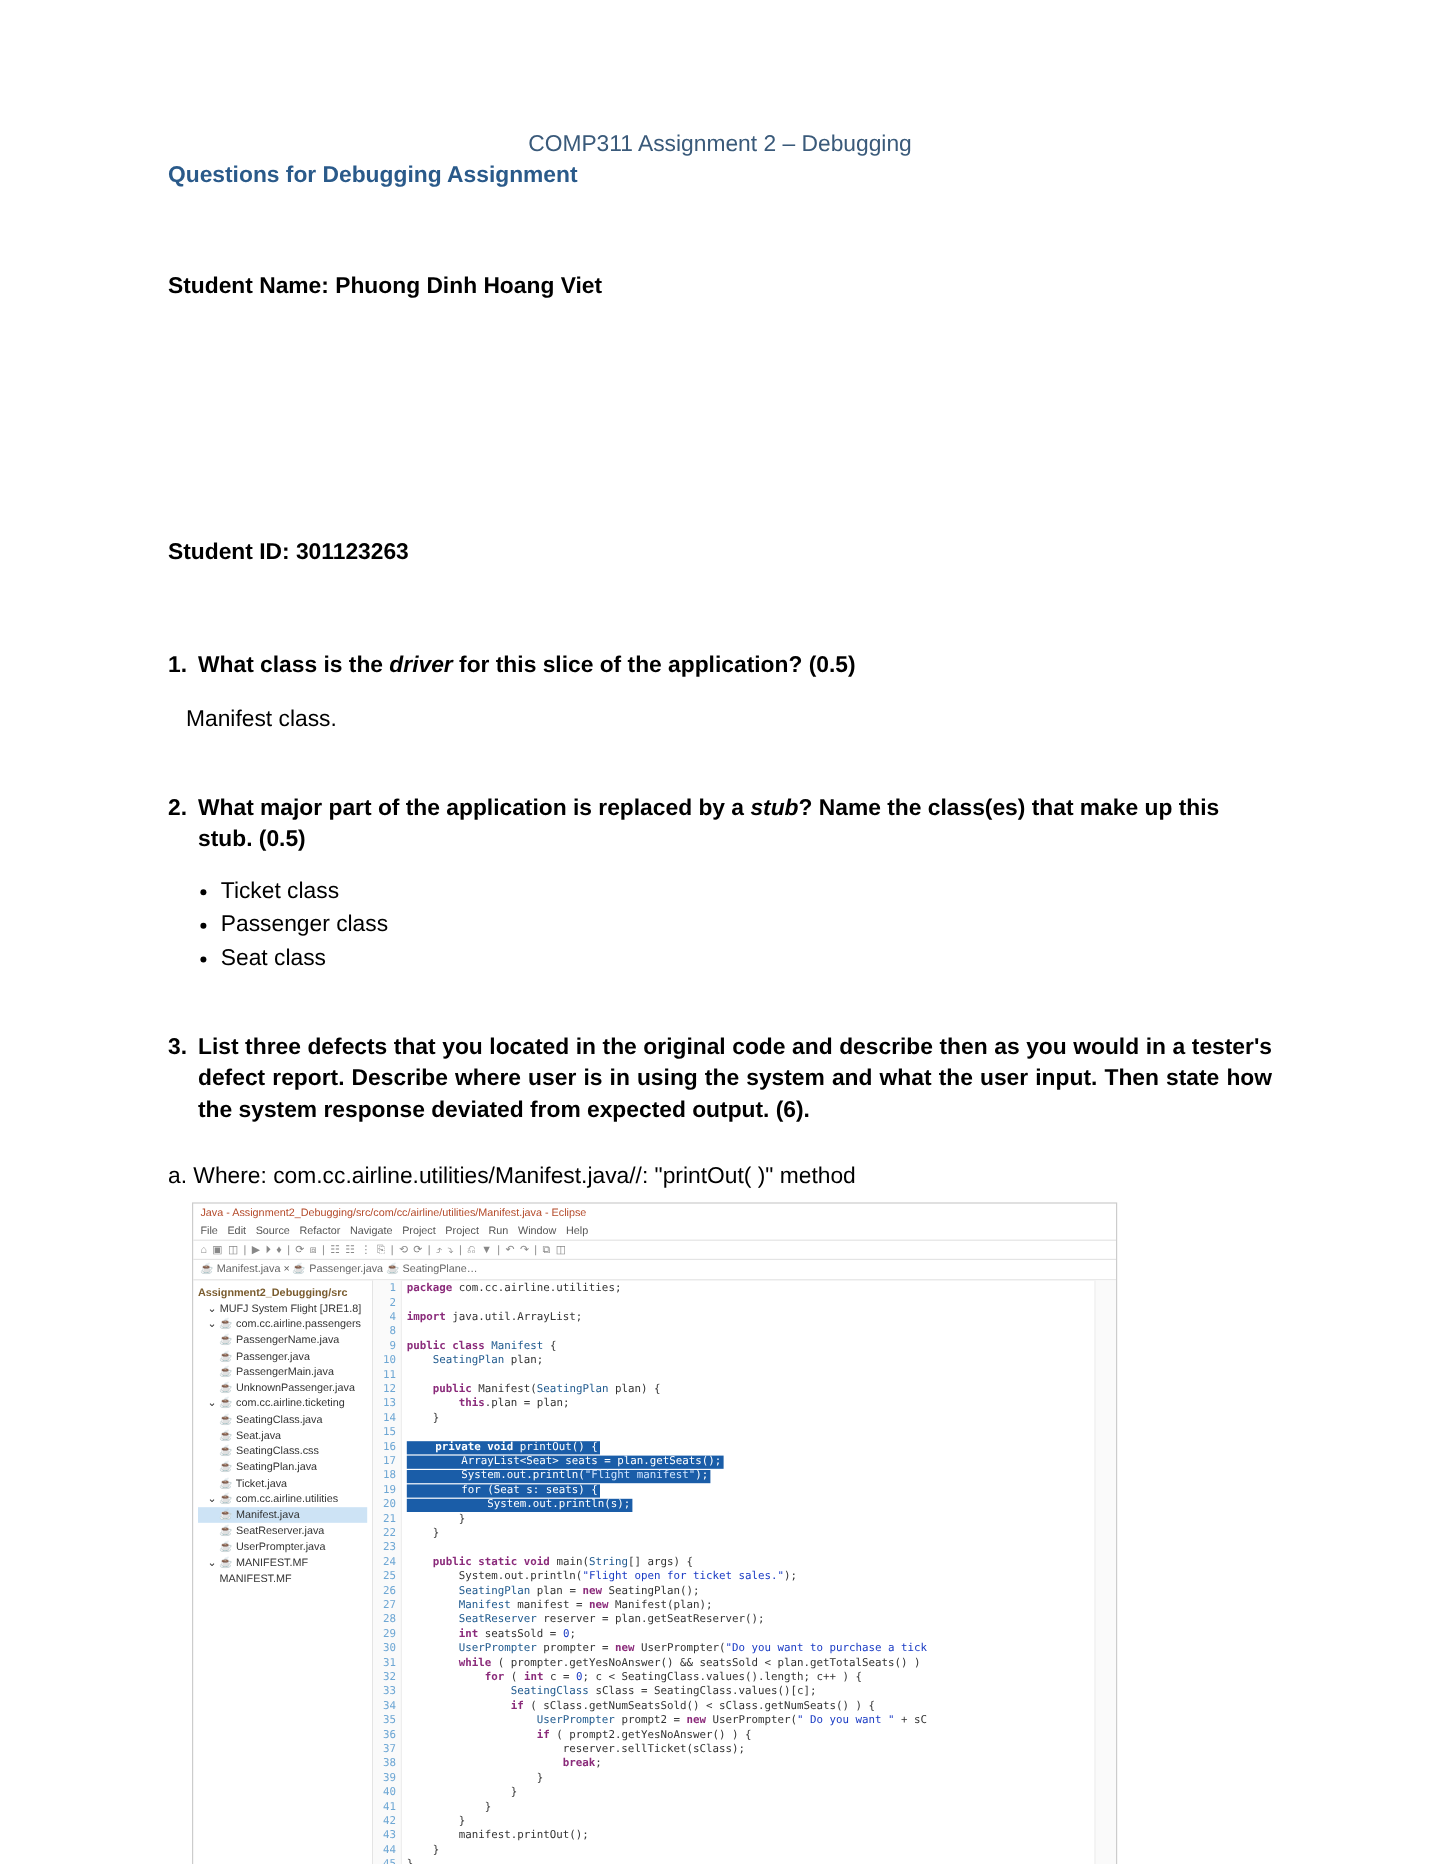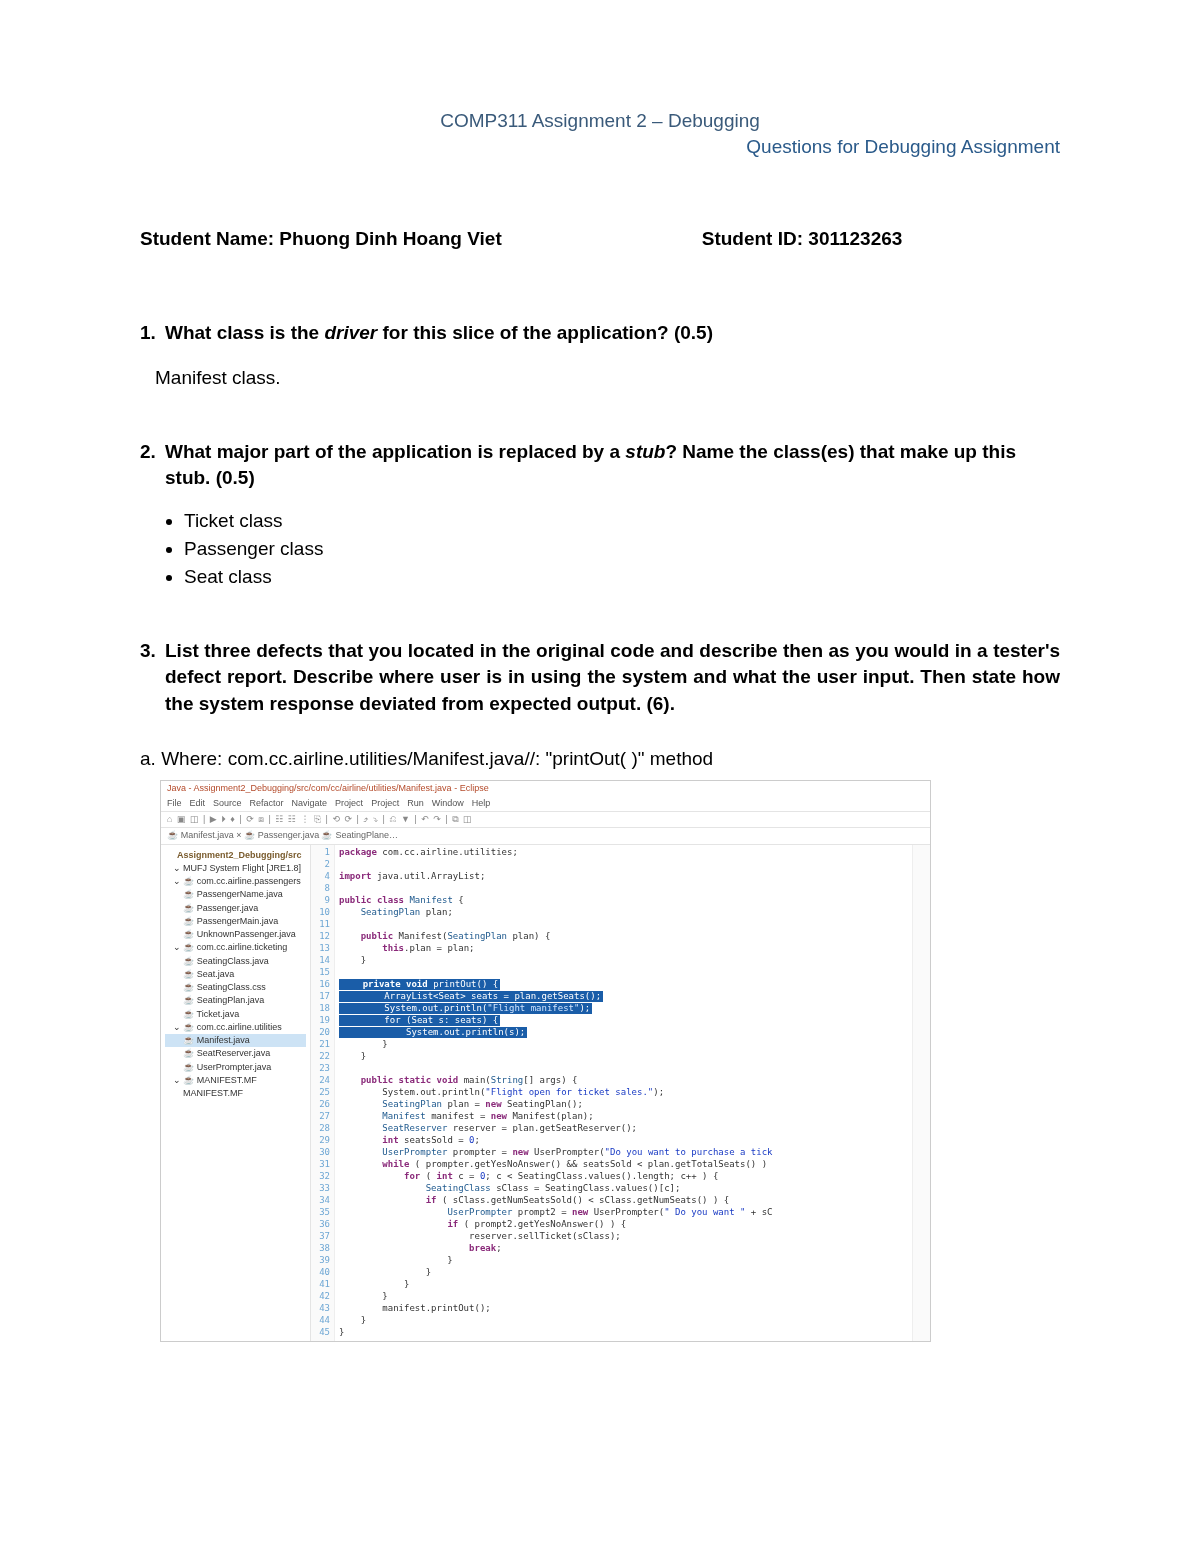--- a/index.html
+++ b/index.html
@@ -15,33 +15,34 @@
       padding: 110px 140px 60px 140px;
       color: #000;
     }
     .header-line1 {
       text-align: center;
       font-size: 19px;
       color: #3a5a7a;
       margin-bottom: 4px;
     }
     .header-line2 {
-      text-align: right;
-      font-size: 19px;
-      font-weight: normal;
+      text-align: left;
+      font-size: 19px;
+      font-weight: bold;
       color: #2a5a8a;
       margin-bottom: 70px;
     }
     .student-row {
       display: flex;
       justify-content: flex-start;
       gap: 200px;
       font-size: 19px;
       font-weight: bold;
       margin-bottom: 70px;
+      flex-direction: column;
     }
     .student-row .label {
       font-weight: bold;
     }
     .question {
       margin-bottom: 30px;
     }
     .question-heading {
       font-size: 19px;
       font-weight: bold;
@@ -119,21 +120,21 @@
       width: 150px;
       border-right: 1px solid #e4e4e4;
       padding: 4px 4px 4px 4px;
       color: #333;
     }
     .ide-tree .tree-item {
       white-space: nowrap;
       overflow: hidden;
       padding: 1px 0;
     }
-    .ide-tree .lvl0 { padding-left: 0px; font-weight: bold; color: #7a5c2e; margin-left: 12px;}
+    .ide-tree .lvl0 { padding-left: 0px; font-weight: bold; color: #7a5c2e;}
     .ide-tree .lvl1 { padding-left: 8px; color: #333;}
     .ide-tree .lvl2 { padding-left: 18px; color: #333;}
     .ide-tree .selected { background: #cde3f5; }
     .ide-editor {
       flex: 1;
       display: flex;
       position: relative;
     }
     .ide-gutter {
       width: 24px;

